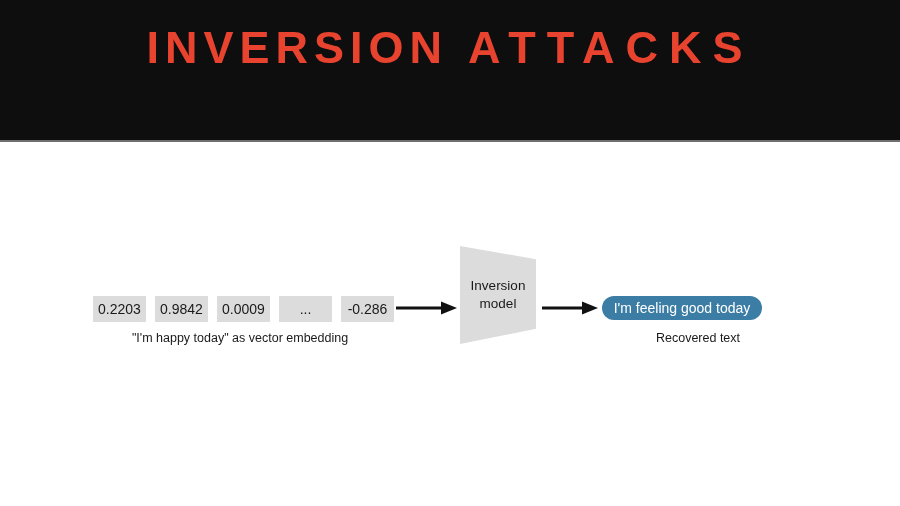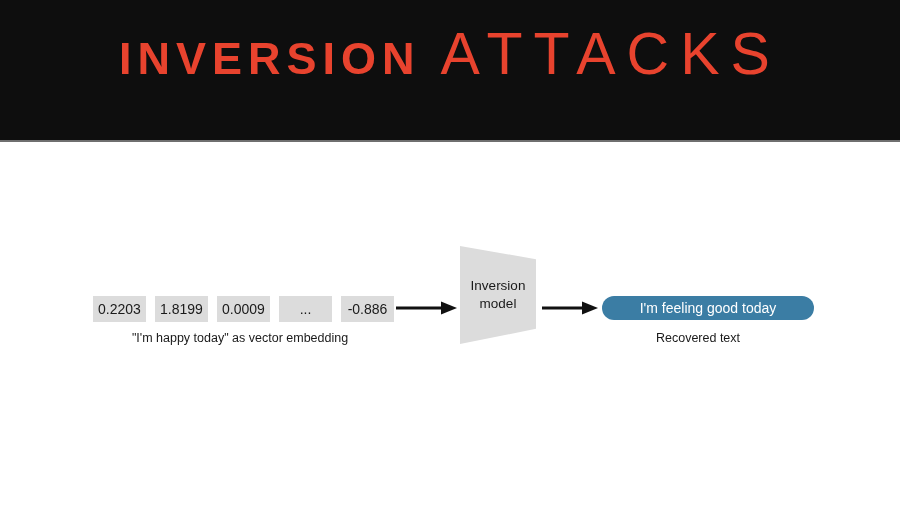--- a/index.html
+++ b/index.html
@@ -38,21 +38,21 @@
     line-height:1;
     white-space:nowrap;
   }
   .title-bold{
     color:var(--accent-red);
     font-size:45px;font-weight:800;
     letter-spacing:6px;
   }
   .title-light{
     color:var(--accent-red);
-    font-size:59px;font-weight:400;
+    font-size:45px;font-weight:700;
     letter-spacing:11px;
   }
   .subtitle{
     margin-top:15px;
     color:var(--subtitle-gray);
     font-variant:small-caps;
     font-size:19px;
     letter-spacing:1.4px;
     white-space:nowrap;
   }
@@ -93,21 +93,21 @@
     display:flex;align-items:center;justify-content:center;
   }
   .model-label{
     font-size:13.5px;line-height:1.35;
     color:var(--ink);
     text-align:center;
     width:70px;
   }
   .pill{
     position:absolute;left:602px;top:296px;
-    width:212px;height:24px;
+    width:160px;height:24px;
     background:var(--pill-blue);
     border-radius:12px;
     color:#ffffff;
     font-size:14px;
     display:flex;align-items:center;justify-content:center;
     white-space:nowrap;
   }
   .pill-caption{
     position:absolute;left:602px;top:331px;width:192px;
     text-align:center;
@@ -121,24 +121,24 @@
 
   <div class="header">
     <div class="title-line">
       <span class="title-bold">INVERSION</span>
       <span class="title-light">ATTACKS</span>
     </div>
   </div>
 
   <div class="vector-row">
     <div class="vector-cell">0.2203</div>
-    <div class="vector-cell">1.8199</div>
+    <div class="vector-cell">0.9842</div>
     <div class="vector-cell">0.0009</div>
     <div class="vector-cell">...</div>
-    <div class="vector-cell">-0.886</div>
+    <div class="vector-cell">-0.286</div>
   </div>
   <div class="vector-caption">"I'm happy today" as vector embedding</div>
 
   <svg class="arrow arrow-1" viewBox="0 0 62 16">
     <line x1="1" y1="8" x2="48" y2="8" stroke="#111111" stroke-width="3.2"></line>
     <polygon points="46,1.5 62,8 46,14.5" fill="#111111"></polygon>
   </svg>
 
   <div class="model-shape">
     <div class="model-label">Inversion model</div>

